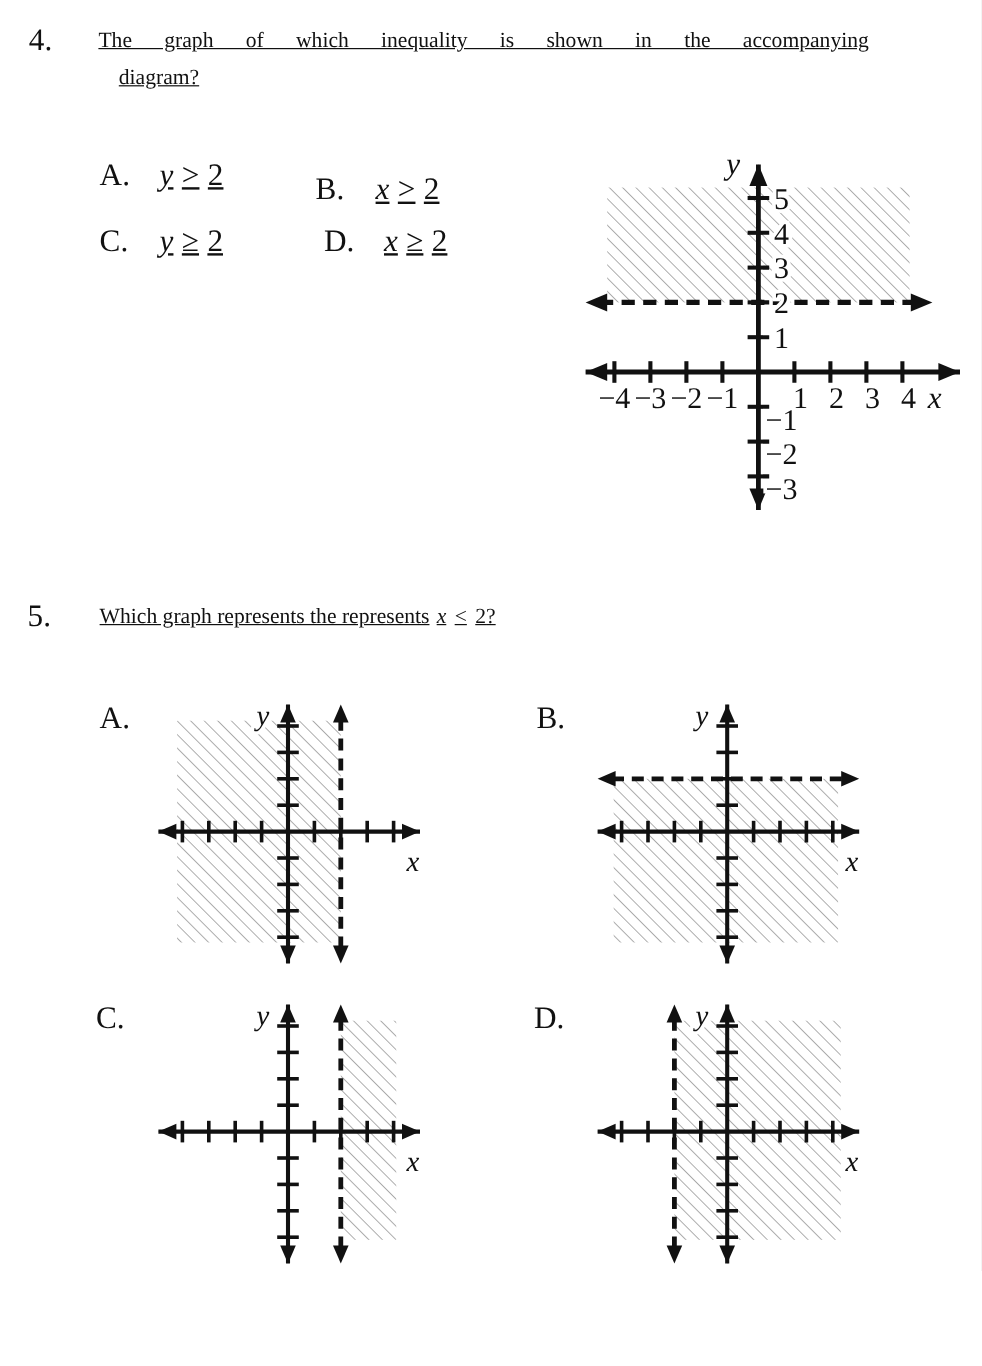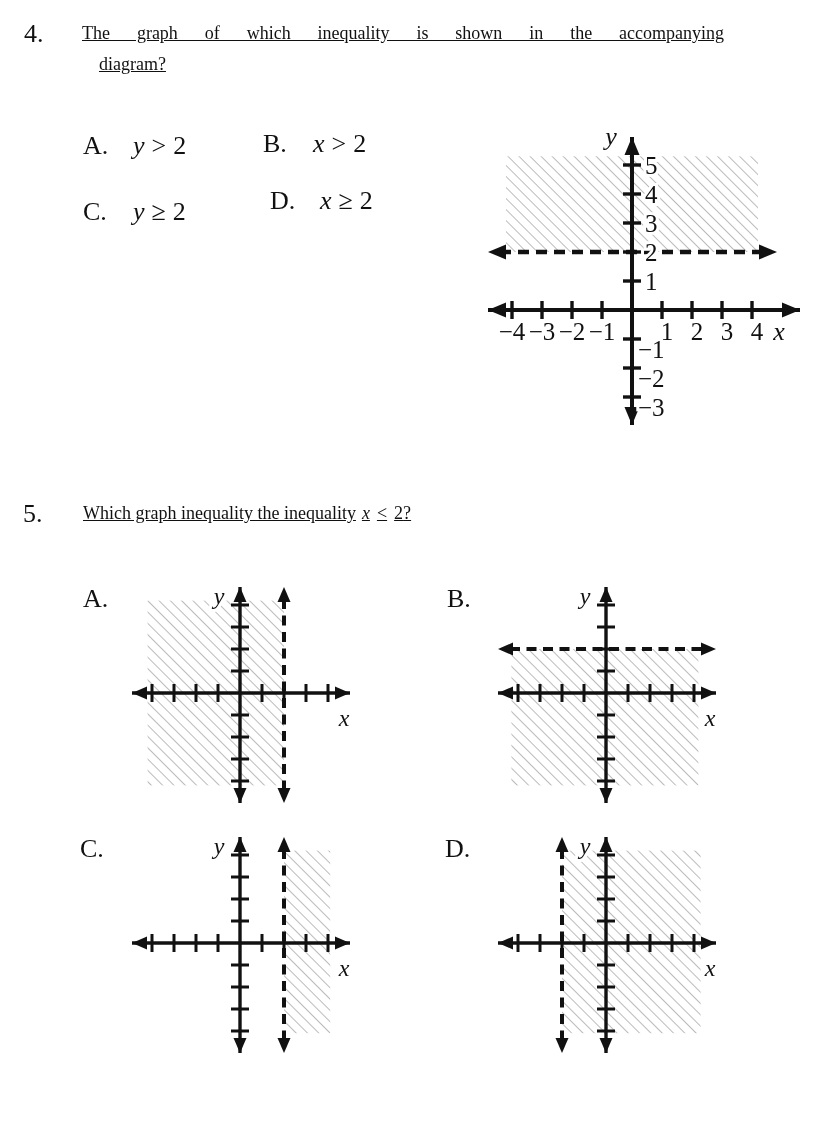--- a/index.html
+++ b/index.html
@@ -4,45 +4,45 @@
 <style>
   html,body{margin:0;padding:0;background:#e8e8e8;}
   .page{
     position:relative;width:818px;height:1138px;background:#ffffff;
     font-family:"Liberation Serif", serif;color:#111;overflow:hidden;
   }
   .abs{position:absolute;}
   .qnum{font-size:26px;line-height:31px;}
   .qtext{font-size:18px;line-height:31px;text-decoration:underline;}
   .justify{text-align:justify;text-align-last:justify;}
-  .choice{position:absolute;font-size:26px;line-height:31px;white-space:nowrap;}
+  .choice{position:absolute;font-size:26px;line-height:31px;white-space:nowrap;text-decoration:underline;}
   .clabel{display:inline-block;width:50px;}
   .mvar{font-style:italic;}
   .mop{margin:0 7px;}
   .opt-label{position:absolute;font-size:26px;line-height:31px;}
   .q5line .mvar{margin-left:6px;}
   svg{position:absolute;display:block;overflow:visible;}
 </style>
 </head>
 <body>
 
 <div class="page">
 
   <section>
     <div class="abs qnum" style="left:24px;top:18px;">4.</div>
     <div class="abs qtext justify" style="left:82px;top:18px;width:642px;">The graph of which inequality is shown in the accompanying</div>
     <div class="abs qtext" style="left:99px;top:49px;">diagram?</div>
 
     <div class="choice" style="left:83px;top:130px;">
       <span class="clabel">A.</span><span class="mvar">y</span><span class="mop">&gt;</span><span>2</span>
     </div>
-    <div class="choice" style="left:263px;top:128px;">
+    <div class="choice" style="left:263px;top:142px;">
       <span class="clabel">B.</span><span class="mvar">x</span><span class="mop">&gt;</span><span>2</span>
     </div>
-    <div class="choice" style="left:83px;top:196px;">
+    <div class="choice" style="left:83px;top:185px;">
       <span class="clabel">C.</span><span class="mvar">y</span><span class="mop">≥</span><span>2</span>
     </div>
     <div class="choice" style="left:270px;top:185px;">
       <span class="clabel">D.</span><span class="mvar">x</span><span class="mop">≥</span><span>2</span>
     </div>
 
     <svg style="left:485px;top:123px;" width="322" height="312">
         <defs>
           <pattern id="h-q4" width="7.8" height="7.8" patternUnits="userSpaceOnUse" patternTransform="rotate(-45)">
             <line x1="0" y1="0" x2="0" y2="7.8" stroke="#969696" stroke-width="1.3"></line>
@@ -91,21 +91,21 @@
         <text x="153" y="264" text-anchor="start" fill="#111111" stroke="#ffffff" stroke-width="6" paint-order="stroke" font-family="&quot;Liberation Serif&quot;, serif" font-size="25" font-style="normal">−2</text>
         <text x="153" y="293" text-anchor="start" fill="#111111" stroke="#ffffff" stroke-width="6" paint-order="stroke" font-family="&quot;Liberation Serif&quot;, serif" font-size="25" font-style="normal">−3</text>
         <text x="294" y="217" text-anchor="middle" fill="#111111" stroke="#ffffff" stroke-width="6" paint-order="stroke" font-family="&quot;Liberation Serif&quot;, serif" font-size="26" font-style="italic">x</text>
         <text x="126" y="22" text-anchor="middle" fill="#111111" stroke="#ffffff" stroke-width="6" paint-order="stroke" font-family="&quot;Liberation Serif&quot;, serif" font-size="26" font-style="italic">y</text>
       </svg>
   </section>
 
   <section>
     <div class="abs qnum" style="left:23px;top:498px;">5.</div>
     <div class="abs qtext q5line" style="left:83px;top:498px;white-space:nowrap;">
-      <span>Which graph inequality the inequality</span><span class="mvar">x</span><span class="mop">&lt;</span><span>2</span><span>?</span>
+      <span>Which graph represents the represents</span><span class="mvar">x</span><span class="mop">&lt;</span><span>2</span><span>?</span>
     </div>
 
     <div class="opt-label" style="left:83px;top:583px;">A.</div>
     <div class="opt-label" style="left:447px;top:583px;">B.</div>
     <div class="opt-label" style="left:80px;top:833px;">C.</div>
     <div class="opt-label" style="left:445px;top:833px;">D.</div>
 
     <svg style="left:116px;top:581px;" width="250" height="230">
         <defs>
           <pattern id="h-q5A" width="8" height="8" patternUnits="userSpaceOnUse" patternTransform="rotate(-45)">

